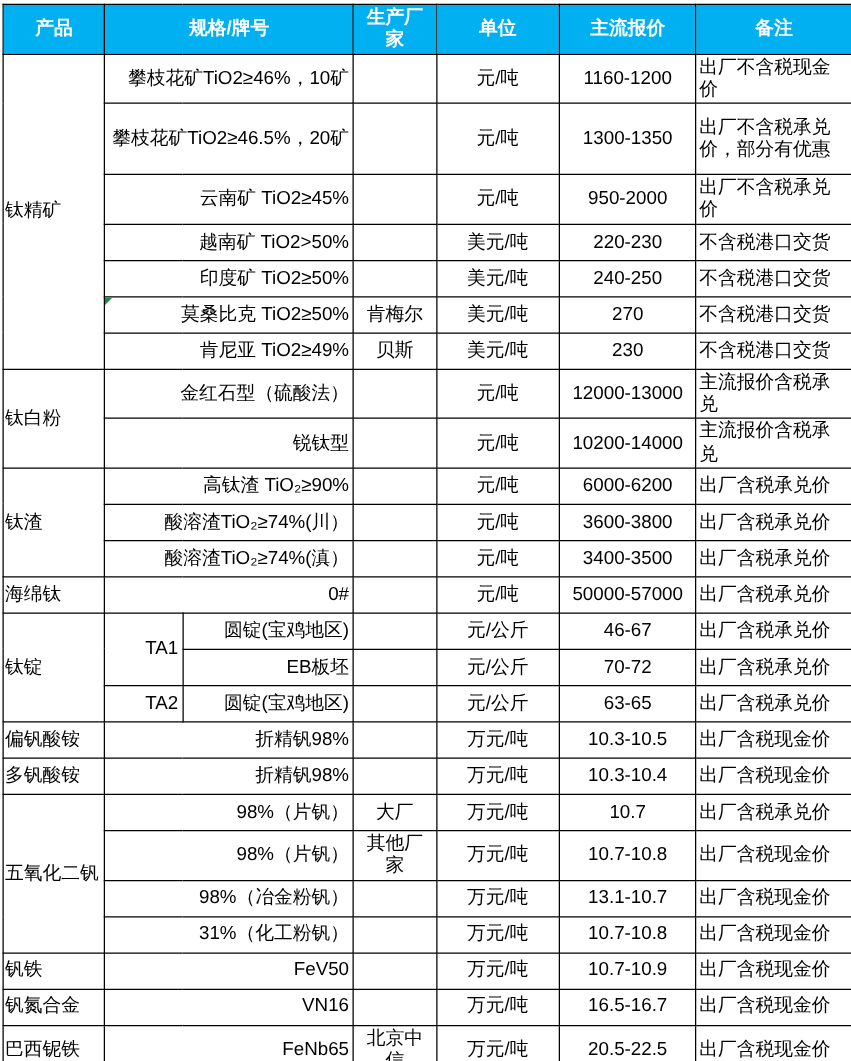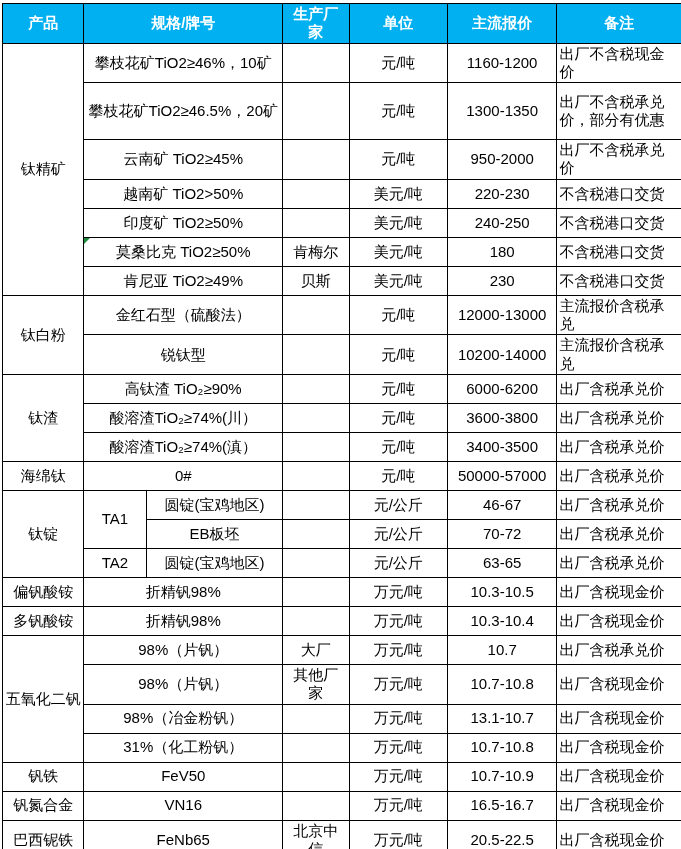--- a/index.html
+++ b/index.html
@@ -4,22 +4,22 @@
 <style>
   html,body{margin:0;padding:0;background:#ffffff;}
   body{width:681px;height:849px;font-family:"Liberation Sans","DejaVu Sans",sans-serif;color:#000;}
   .sheet{position:relative;padding:3px 0 0 2px;}
   table{border-collapse:collapse;table-layout:fixed;width:680px;font-size:15px;}
   th,td{border:1px solid var(--border,#000);padding:1px 3px;line-height:1.22;overflow:hidden;vertical-align:middle;}
   th{background:var(--header-bg,#00B0F0);color:var(--header-text,#fff);font-weight:bold;height:27px;text-align:center;font-size:15px;}
   td{height:26px;}
   tr.tall td{height:54px;}
   .c{text-align:center;}
-  .l{text-align:center;}
-  .prod{text-align:center;padding:1px 1px;}
+  .l{text-align:right;}
+  .prod{padding:1px 1px;}
   .note{padding:1px 3px 1px 2px;text-align:left;}
   .price{text-align:center;font-family:"Liberation Sans","DejaVu Sans",sans-serif;}
   .spec{position:relative;}
   .marker{position:absolute;top:0;left:0;width:0;height:0;
     border-top:6px solid var(--marker,#1E8E3E);border-right:6px solid transparent;}
 </style>
 </head>
 <body>
 
 <div class="sheet">
@@ -76,21 +76,21 @@
     <td colspan="2" class="l spec">印度矿 TiO2≥50%</td>
     <td class="c"></td>
     <td class="c">美元/吨</td>
     <td class="price">240-250</td>
     <td class="note">不含税港口交货</td>
   </tr>
   <tr>
     <td colspan="2" class="l spec"><span class="marker"></span><span>莫桑比克 TiO2≥50%</span></td>
     <td class="c">肯梅尔</td>
     <td class="c">美元/吨</td>
-    <td class="price">180</td>
+    <td class="price">270</td>
     <td class="note">不含税港口交货</td>
   </tr>
   <tr>
     <td colspan="2" class="l spec">肯尼亚 TiO2≥49%</td>
     <td class="c">贝斯</td>
     <td class="c">美元/吨</td>
     <td class="price">230</td>
     <td class="note">不含税港口交货</td>
   </tr>
 

